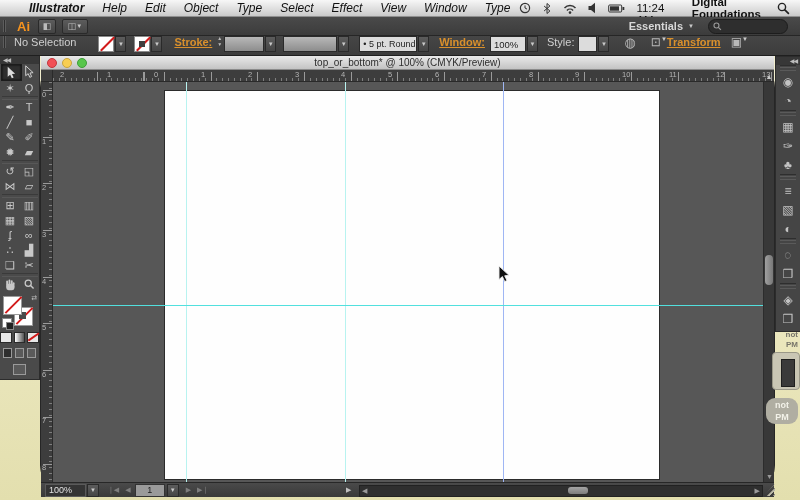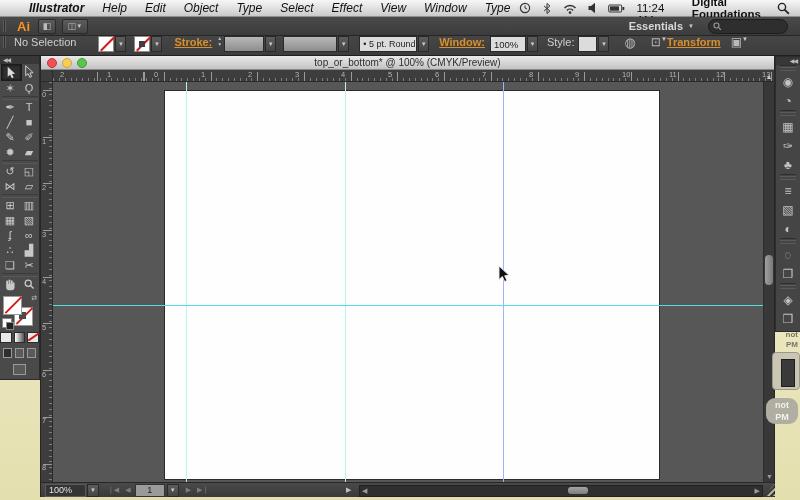--- a/index.html
+++ b/index.html
@@ -51,21 +51,21 @@
     border:1px solid #2a2a2a;display:flex;align-items:center;justify-content:center;margin-left:1px;}
   .stepper{display:flex;flex-direction:column;justify-content:center;gap:1px;margin-right:2px;}
   .stepper i{font-size:5px;color:#bbb;font-style:normal;line-height:1;}
   .graybox{height:14px;background:linear-gradient(180deg,#b8b8b8,#8d8d8d);border:1px solid #2a2a2a;}
   .litebox{height:14px;background:#dcdcdc;border:1px solid #2a2a2a;color:#222;
     display:flex;align-items:center;padding:0 3px;font-size:9.5px;white-space:nowrap;}
   .cp-icon{color:#b9b9b9;font-size:12px;line-height:1;}
 
   
   #docwin{left:40px;top:56px;width:735px;height:441px;background:#3d3d3d;
-    border-left:1px solid #262626;border-right:1px solid #262626;}
+    border-left:1px solid #262626;border-right:1px solid #262626;border-radius:32px;}
   #doc-title{left:0;top:0;width:733px;height:14px;
     background:linear-gradient(180deg,#e9e9e9,#c3c3c3);border-bottom:1px solid #8a8a8a;
     display:flex;align-items:center;}
   .tl{width:8px;height:8px;border-radius:50%;margin-left:5px;}
   .tl.r{background:#f25056;border:1px solid #c2383d;margin-left:6px;}
   .tl.y{background:#f8ce52;border:1px solid #c9a53e;}
   .tl.g{background:#58c64b;border:1px solid #3f9e38;}
   #doc-title .title{position:absolute;left:0;right:0;text-align:center;
     font-size:10px;color:#2e2e2e;}
 

